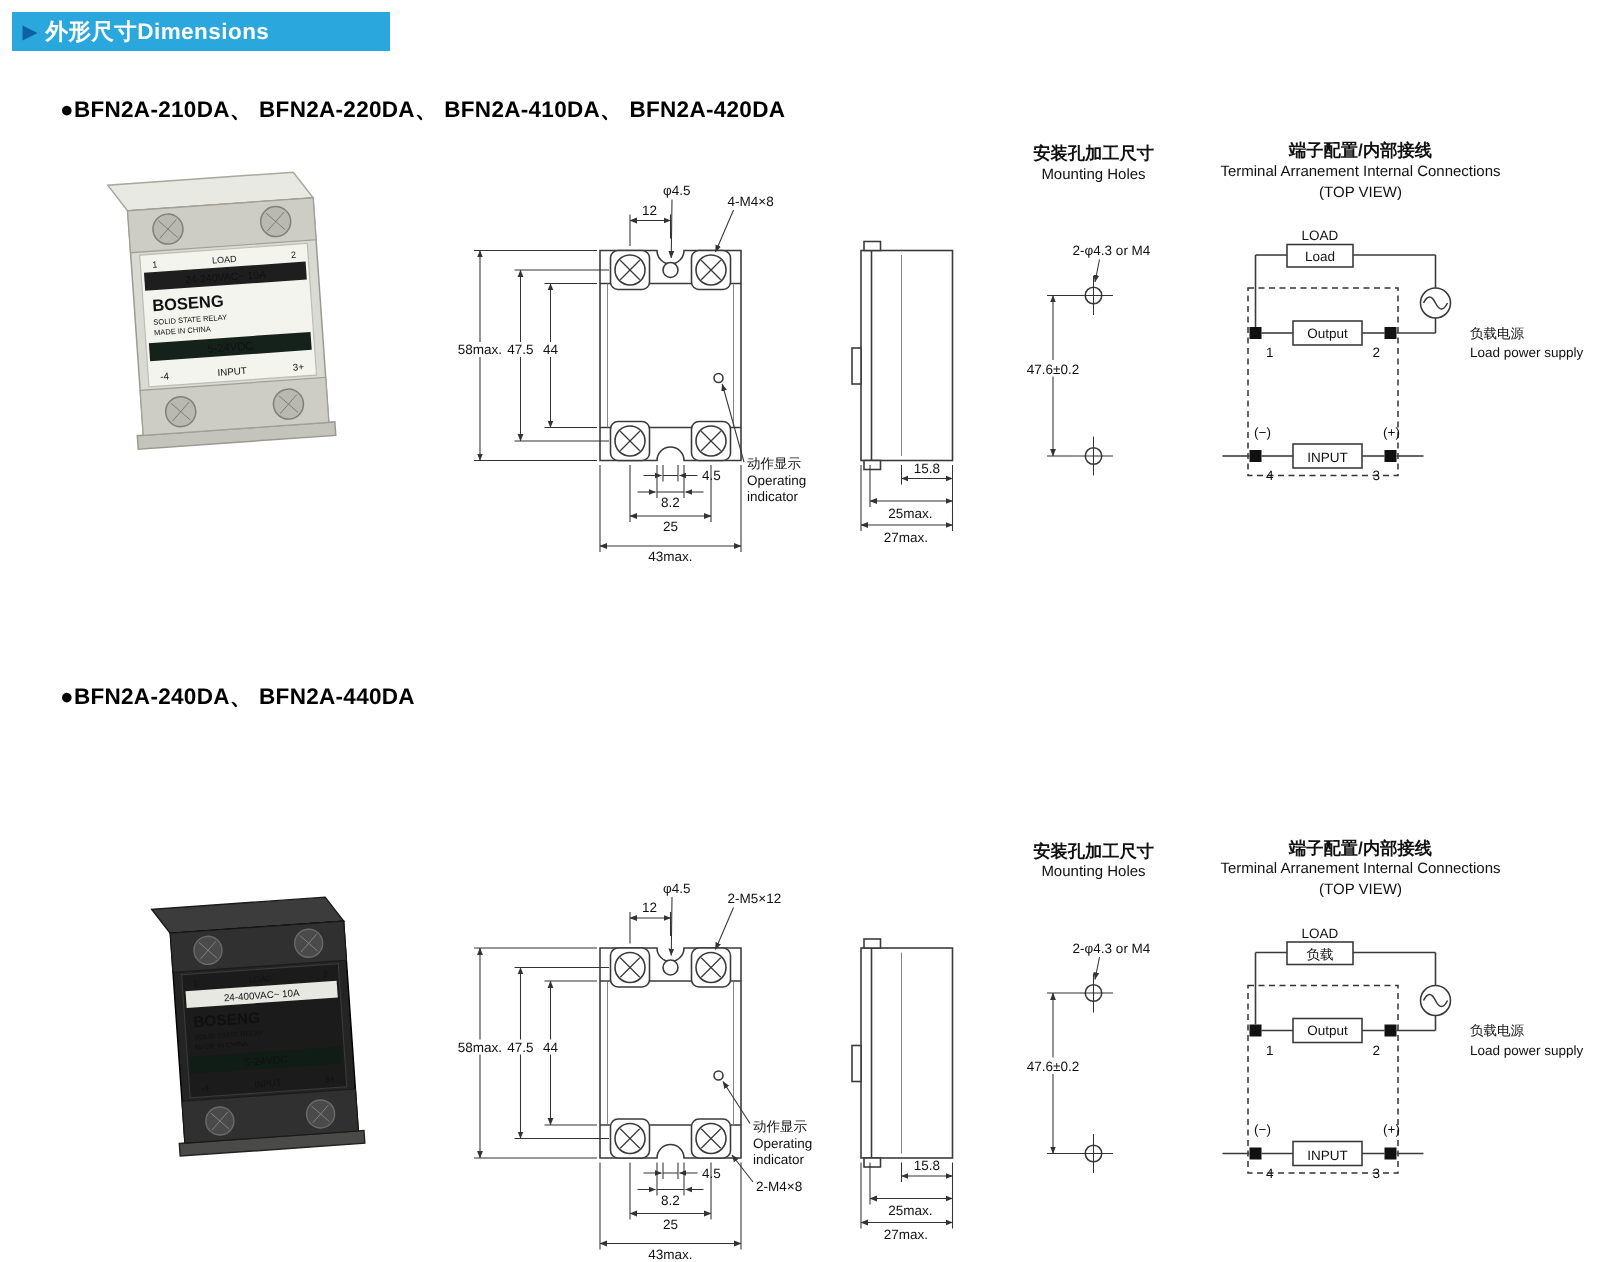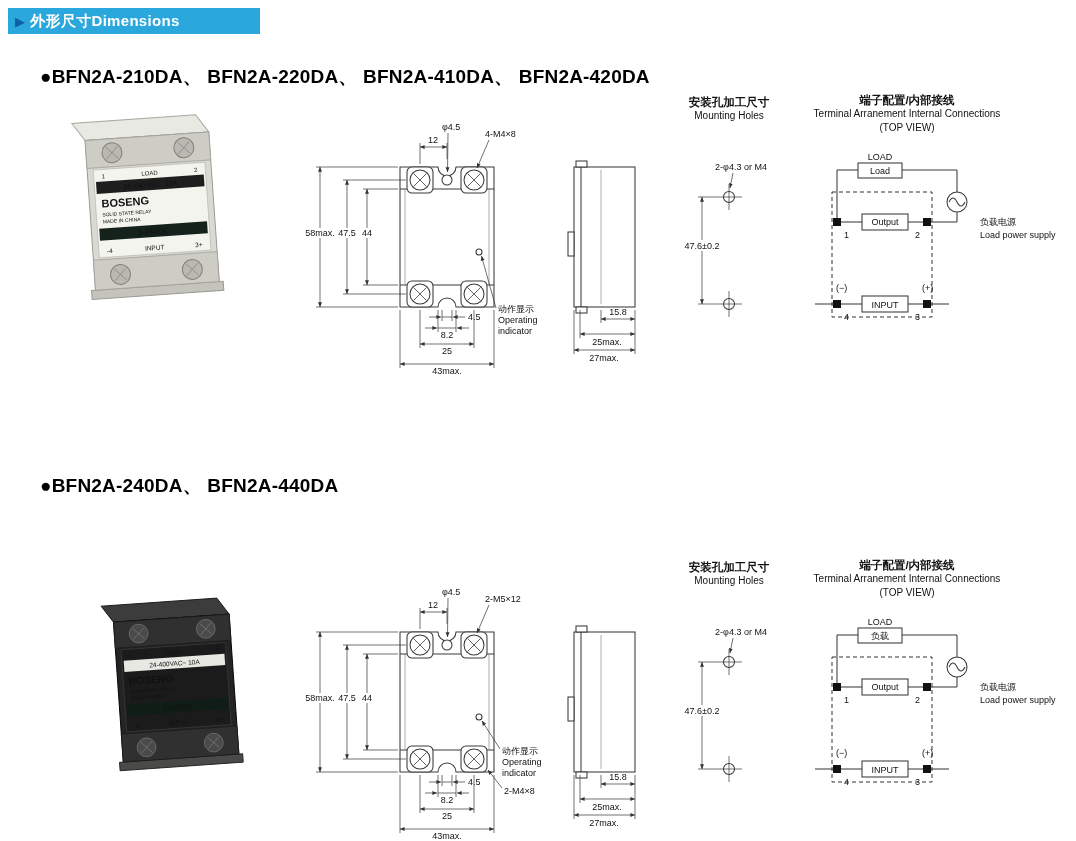--- a/index.html
+++ b/index.html
@@ -2,21 +2,21 @@
 <html><head>
 <meta charset="utf-8">
 <style>
   *{margin:0;padding:0;box-sizing:border-box}
   html,body{background:#fff}
   body{font-family:"Liberation Sans","DejaVu Sans",sans-serif;color:#111}
   .page{position:relative;width:1076px;height:841px;background:#fff;overflow:hidden}
   .hdr{position:absolute;left:8px;top:8px;width:252px;height:26px;background:#2aa7dd;
        display:flex;align-items:center;padding-left:7px;color:#fff;font-size:15px;font-weight:700;letter-spacing:.3px}
   .hdr .arr{color:#0e5fa4;font-size:13px;margin-right:5px}
-  .models{position:absolute;left:40px;font-size:19px;font-weight:700;color:#000;letter-spacing:.2px;white-space:nowrap}
+  .models{position:absolute;left:40px;font-size:15px;font-weight:700;color:#000;letter-spacing:.2px;white-space:nowrap}
   .abs{position:absolute}
   svg text{font-family:"Liberation Sans","DejaVu Sans",sans-serif;fill:#111}
   .s{stroke:#3a3a3a;stroke-width:1.05;fill:none}
   .sf{stroke:#3a3a3a;stroke-width:1.05;fill:#fff}
   .s2{stroke:#3a3a3a;stroke-width:.8;fill:none}
   .thin{stroke:#777;stroke-width:.6;fill:none}
   .d{stroke:#333;stroke-width:.7;fill:none}
   .dash{stroke:#333;stroke-width:1;fill:none;stroke-dasharray:4 3}
   .bgw{fill:#fff;stroke:none}
   .tm{fill:#111;stroke:none}
@@ -244,21 +244,21 @@
       <line class="s" x1="616" y1="212" x2="631" y2="212"></line>
       <line class="s" x1="523" y1="212" x2="541" y2="212"></line>
       <line class="s" x1="639" y1="212" x2="657" y2="212"></line>
       <text class="dt" x="552" y="228">4</text>
       <text class="dt" x="628" y="228" text-anchor="end">3</text>
       <text class="dt" x="688" y="133">负载电源</text>
       <text class="dt" x="688" y="146">Load power supply</text>
     </g>
   </svg>
 
-  <div class="models" style="top:473px">●BFN2A-240DA、 BFN2A-440DA</div>
+  <div class="models" style="top:455px">●BFN2A-240DA、 BFN2A-440DA</div>
 
   <svg class="abs" style="left:88px;top:588px" width="178" height="201" viewBox="0 0 190 215">
     <g transform="rotate(-4 95 105)">
       <polygon points="32,32 156,32 144,14 20,14" fill="#3c3c3c" stroke="#1a1a1a" stroke-width="1"></polygon>
       <rect x="32" y="32" width="124" height="150" fill="#242424" stroke="#000"></rect>
       <rect x="28" y="182" width="132" height="9" fill="#4a4a48" stroke="#222"></rect>
       <rect x="32" y="32" width="124" height="28" fill="#303030" stroke="#1a1a1a" stroke-width="0.8"></rect>
       <g>
         <circle cx="58" cy="46" r="10" fill="#4a4a4a" stroke="#6a6a6a"></circle>
         <line x1="52" y1="40" x2="64" y2="52" stroke="#888" stroke-width="0.6"></line>

